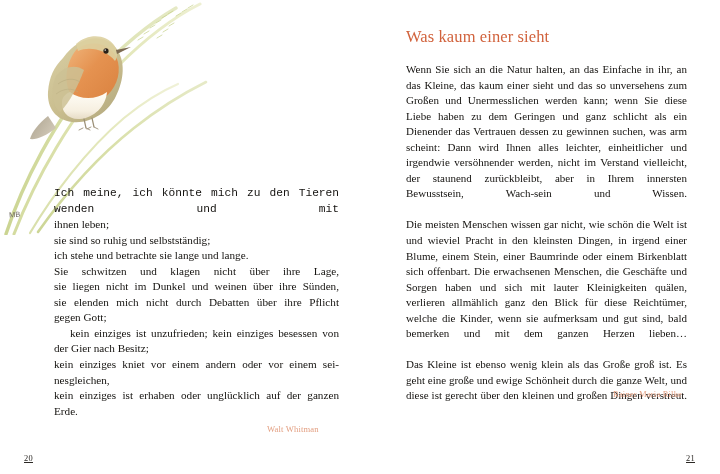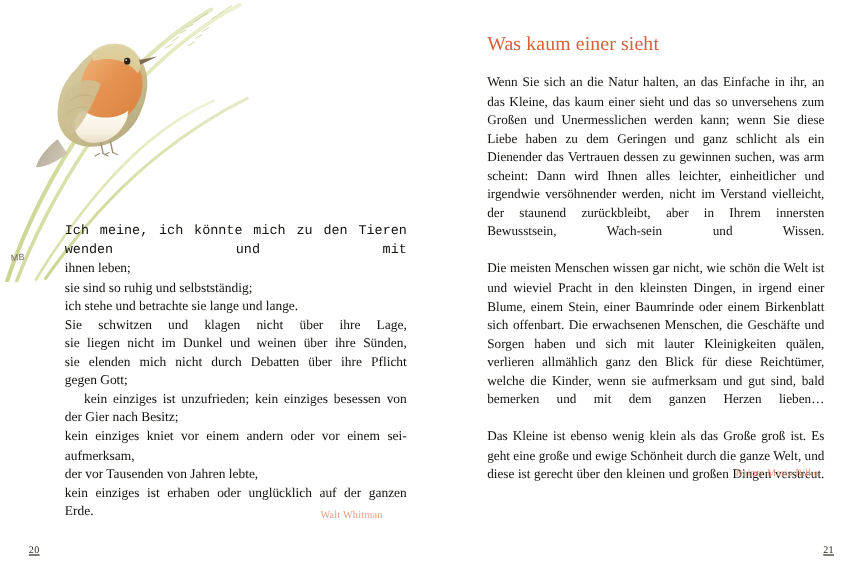--- a/index.html
+++ b/index.html
@@ -231,22 +231,21 @@
         <span class="ln nojust">ihnen leben;</span>
         <span class="ln nojust">sie sind so ruhig und selbstständig;</span>
         <span class="ln nojust">ich stehe und betrachte sie lange und lange.</span>
         <span class="ln" style="display: block; text-align: justify; text-align-last: justify;">Sie schwitzen und klagen nicht über ihre Lage,</span>
         <span class="ln" style="display: block; text-align: justify; text-align-last: justify;">sie liegen nicht im Dunkel und weinen über ihre Sünden,</span>
         <span class="ln" style="display: block; text-align: justify; text-align-last: justify;">sie elenden mich nicht durch Debatten über ihre Pflicht</span>
         <span class="ln nojust">gegen Gott;</span>
         <span class="ln" style="display: block; text-align: justify; text-align-last: justify; margin-left: 16px;">kein einziges ist unzufrieden; kein einziges besessen von</span>
         <span class="ln nojust">der Gier nach Besitz;</span>
         <span class="ln" style="display: block; text-align: justify; text-align-last: justify;">kein einziges kniet vor einem andern oder vor einem sei-</span>
-        <span class="ln nojust">aufmerksam,</span>
-        <span class="ln nojust">der vor Tausenden von Jahren lebte,</span>
+        <span class="ln nojust">nesgleichen,</span>
         <span class="ln" style="display: block; text-align: justify; text-align-last: justify;">kein einziges ist erhaben oder unglücklich auf der ganzen</span>
         <span class="ln nojust">Erde.</span>
       </div>
 
     <div class="attribution attribution-left">Walt Whitman</div>
 
     <div class="folio folio-left">20</div>
   </div>
 
   <div class="page page-right"></div>

